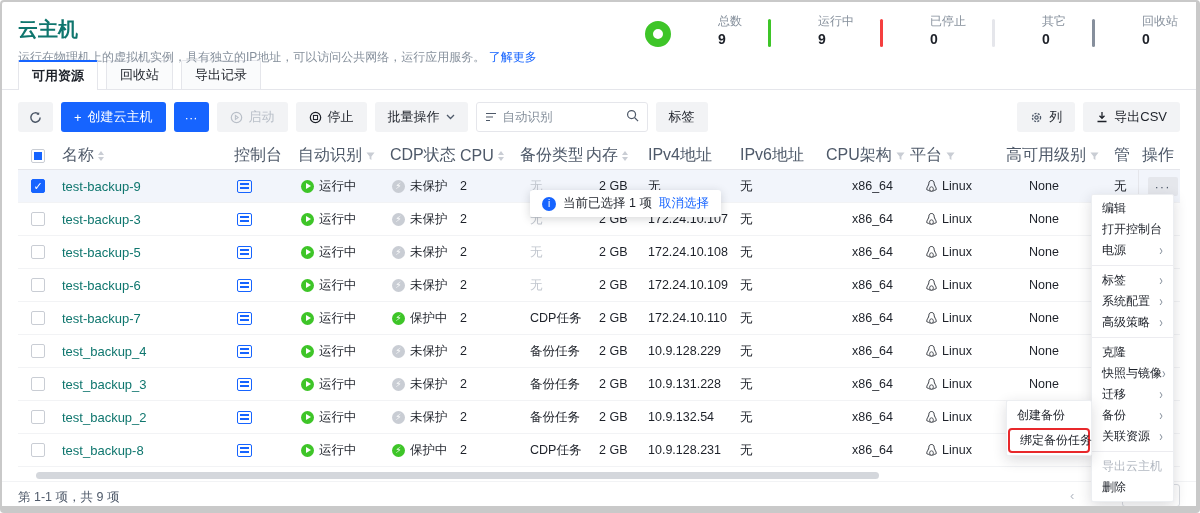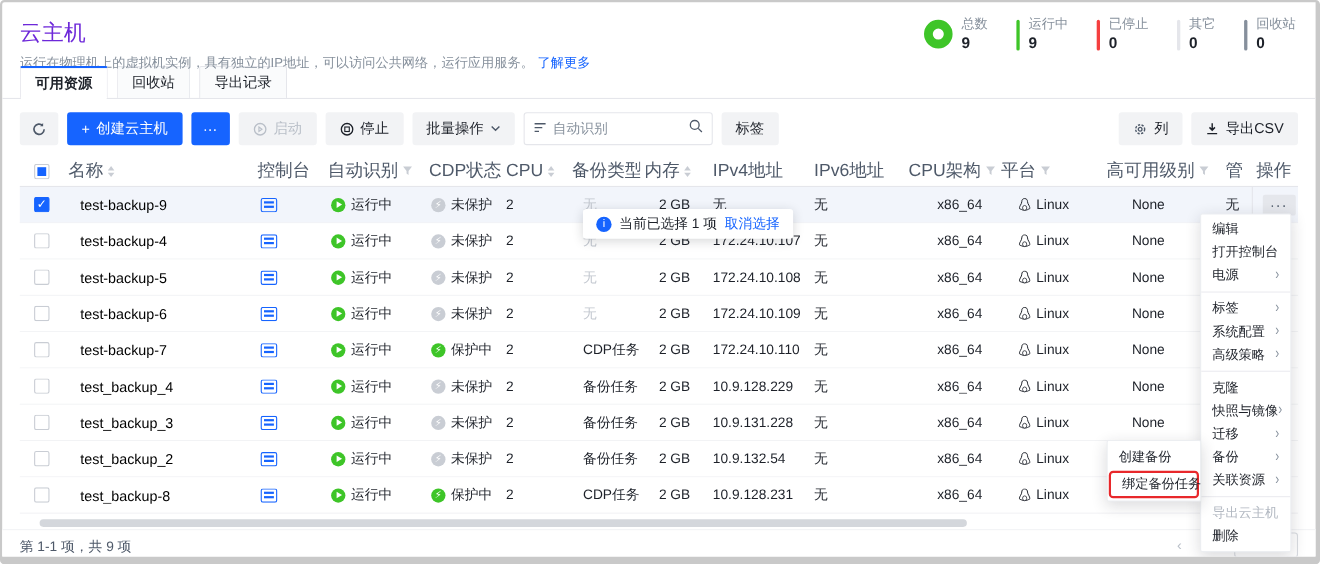--- a/index.html
+++ b/index.html
@@ -2,26 +2,26 @@
 <html><head>
 <meta charset="utf-8">
 <style>
   * { box-sizing: border-box; margin: 0; padding: 0; }
   html,body { width:1200px; height:513px; }
   body { font-family:"Liberation Sans","DejaVu Sans",sans-serif; background:#fff; position:relative; }
   .frame { position:absolute; inset:0; border:2px solid #c9c9c9; border-right-width:4px; border-bottom-width:7px; border-radius:4px; background:#fff; overflow:hidden; }
 
   
   .page-head { position:relative; padding:14px 16px 0 16px; height:58px; }
-  .page-title { font-size:20px; font-weight:normal; color:#6d28d9; }
+  .page-title { font-size:20px; font-weight:bold; color:#0f766e; }
   .page-sub { margin-top:6px; font-size:12px; color:#86909c; }
   .page-sub a { color:#1664ff; text-decoration:none; }
   .stats { position:absolute; right:18px; top:12px; display:flex; align-items:center; gap:26px; }
   .donut { width:26px; height:26px; border-radius:50%; border:8px solid #3ec528; margin-right:8px; }
-  .stat { display:flex; align-items:center; }
+  .stat { display:flex; align-items:flex-end;gap:39px; }
   .stat-bar { width:3px; height:28px; border-radius:2px; margin-right:8px; margin-top:2px; background:#ccc; }
   .stat-lab { font-size:12px; color:#86909c; line-height:14px; }
   .stat-val { font-size:14px; font-weight:bold; color:#1d2129; margin-top:3px; }
 
   
   .tabs { display:flex; padding-left:16px; border-bottom:1px solid #e5e6eb; height:30px; align-items:flex-end; gap:8px; }
   .tab { height:29px; display:flex; align-items:center; padding:0 13px; font-size:13px; color:#1d2129; background:#fafbfc; border:1px solid #e5e6eb; border-bottom:none; border-radius:2px 2px 0 0; cursor:pointer;justify-content:flex-end; }
   .tab.active { background:#fff; font-weight:bold; border-top:2px solid #1664ff; position:relative; }
   .tab.active:after { content:""; position:absolute; left:0; right:0; bottom:-1px; height:2px; background:#fff; }
 
@@ -39,21 +39,21 @@
 
   
   .grid { display:grid; grid-template-columns:40px 172px 64px 92px 70px 60px 66px 62px 92px 86px 84px 96px 108px 28px 48px; align-items:center; }
   .table { margin:0 16px; }
   .thead { height:28px; font-size:16px; color:#4e5969; border-bottom:1px solid #e5e6eb; }
   .th { display:flex; align-items:center; gap:4px; padding-left:4px; overflow:hidden; white-space:nowrap; }
   .row { height:33px; font-size:12.5px; color:#1d2129; border-bottom:1px solid #f2f3f5; background:#fff; }
   .row.selected { background:#f2f5fb; }
   .cell { padding-left:4px; white-space:nowrap; overflow:hidden; display:flex; align-items:center; gap:5px; }
   .muted { color:#c2c7cf; }
-  .name-link { color:#000000; text-decoration:none; font-size:13px;margin-left:11px; }
+  .name-link { color:#0f766e; text-decoration:none; font-size:13px; }
   .c-act { border-left:1px solid #e5e6eb; height:100%; display:flex; align-items:center; justify-content:center; }
   .more-btn { border:none; background:transparent; color:#4e5969; font-size:13px; letter-spacing:1px; padding:2px 7px; border-radius:2px; cursor:pointer; }
   .more-btn.active { background:#e5e7ec; }
 
   
   .cb { width:14px; height:14px; border:1px solid #c9cdd4; border-radius:2px; background:#fff; margin-left:9px; display:flex; align-items:center; justify-content:center; cursor:pointer; position:relative; }
   .cb .tick { display:none; color:#fff; font-size:11px; line-height:1; }
   .cb.checked { background:#1664ff; border-color:#1664ff; }
   .cb.checked .tick { display:block; }
   .cb.ind:after { content:""; width:8px; height:8px; background:#1664ff; }
@@ -411,21 +411,21 @@
           <div class="c-act">
             <button class="more-btn active">···</button>
           </div>
         </div>
 
         <div class="row grid">
           <div class="cell">
             <span class="cb"></span>
           </div>
           <div class="cell">
-            <a href="#" class="name-link">test-backup-4</a>
+            <a href="#" class="name-link">test-backup-3</a>
           </div>
           <div class="cell" style="padding-left:7px;">
             <span class="console-ico"></span>
           </div>
           <div class="cell" style="padding-left:7px;">
             <span class="status-ico"></span>
             <span>运行中</span>
           </div>
           <div class="cell" style="padding-left:6px;">
             <span class="cdp-ico">⚡</span>

